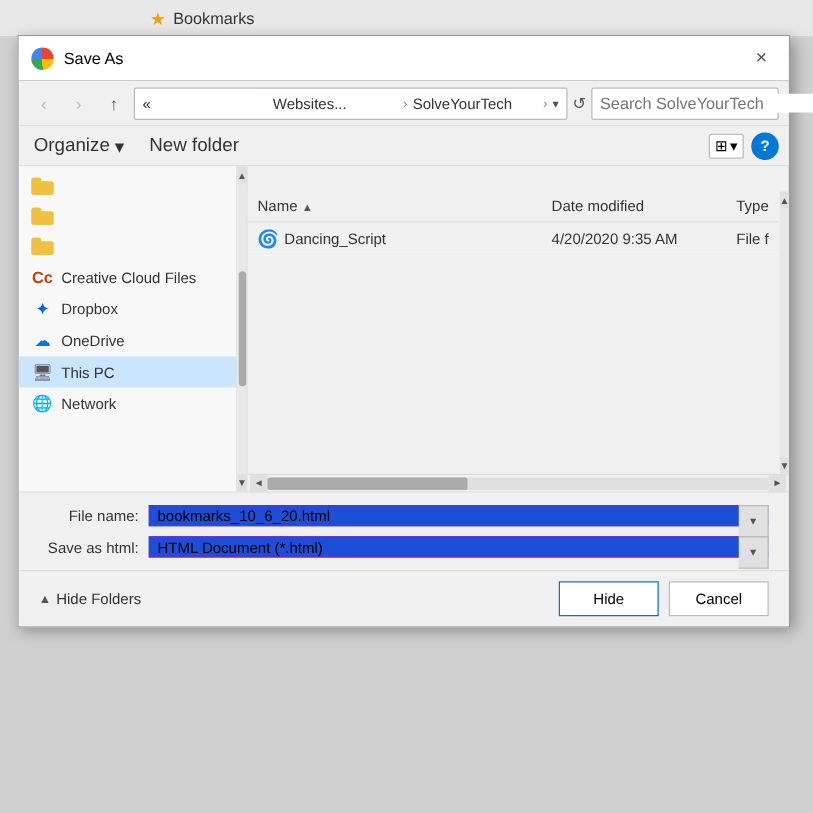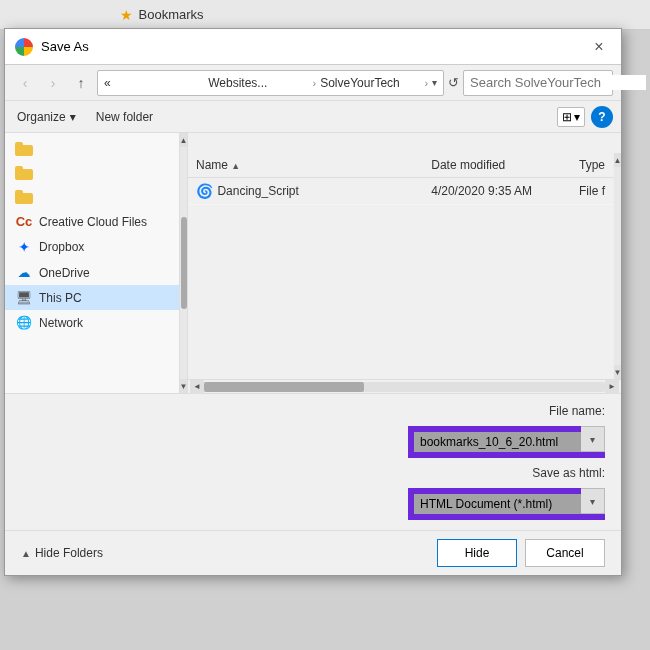--- a/index.html
+++ b/index.html
@@ -34,21 +34,21 @@
       gap: 6px;
       font-size: 13px;
       color: #333;
     }
     .star-icon { color: #f0a000; font-size: 14px; }
 
     
     .dialog {
       position: absolute;
       top: 28px;
-      left: 4px;
+      left: 14px;
       width: 618px;
       background: #f0f0f0;
       border: 1px solid #999;
       box-shadow: 3px 3px 12px rgba(0,0,0,0.35);
     }
 
     
     .title-bar {
       background: #ffffff;
       border-bottom: 1px solid #ccc;
@@ -136,21 +136,21 @@
       display: flex;
       align-items: center;
       padding: 4px 8px;
       gap: 12px;
       border-bottom: 1px solid #ddd;
       height: 32px;
     }
     .toolbar-btn {
       display: flex; align-items: center; gap: 4px;
       cursor: pointer;
-      font-size: 12px; color: #333;
+      font-size: 15px; color: #333;
       padding: 2px 4px;
       border-radius: 2px;
       justify-content: flex-end;
     }
     .toolbar-right { margin-left: auto; display: flex; gap: 6px; align-items: center; }
     .view-btn {
       display: flex; align-items: center; gap: 2px;
       cursor: pointer; font-size: 12px;
       border: 1px solid #bbb;
       padding: 2px 4px;
@@ -255,41 +255,40 @@
     .bottom-fields {
       background: #f0f0f0;
       border-top: 1px solid #ddd;
       padding: 10px 16px;
       display: flex;
       flex-direction: column;
       gap: 8px;
     }
     .field-row {
       display: flex;
-      align-items: flex-end;
+      align-items: center;
       gap: 8px;
-      flex-direction: column;
     }
     .field-label {
       width: 80px;
       text-align: right;
       font-size: 12px;
       color: #333;
     }
     .field-input-wrapper {
       flex: 1;
       position: relative;
     }
     .field-input-wrapper input {
       width: 100%;
-      height: 32px;
-      border: 6px solid #6d28d9;
+      height: 17px;
+      border: 1px solid #6d28d9;
       padding: 0 24px 0 6px;
       font-size: 12px;
-      background: #a3a3a3;
+      background: #1d4ed8;
       outline: none;
     }
     .field-dropdown-arrow {
       position: absolute;
       right: 0; top: 0;
       width: 24px; height: 26px;
       background: #e0e0e0;
       border: 1px solid #bbb;
       border-left: none;
       display: flex; align-items: center; justify-content: center;

